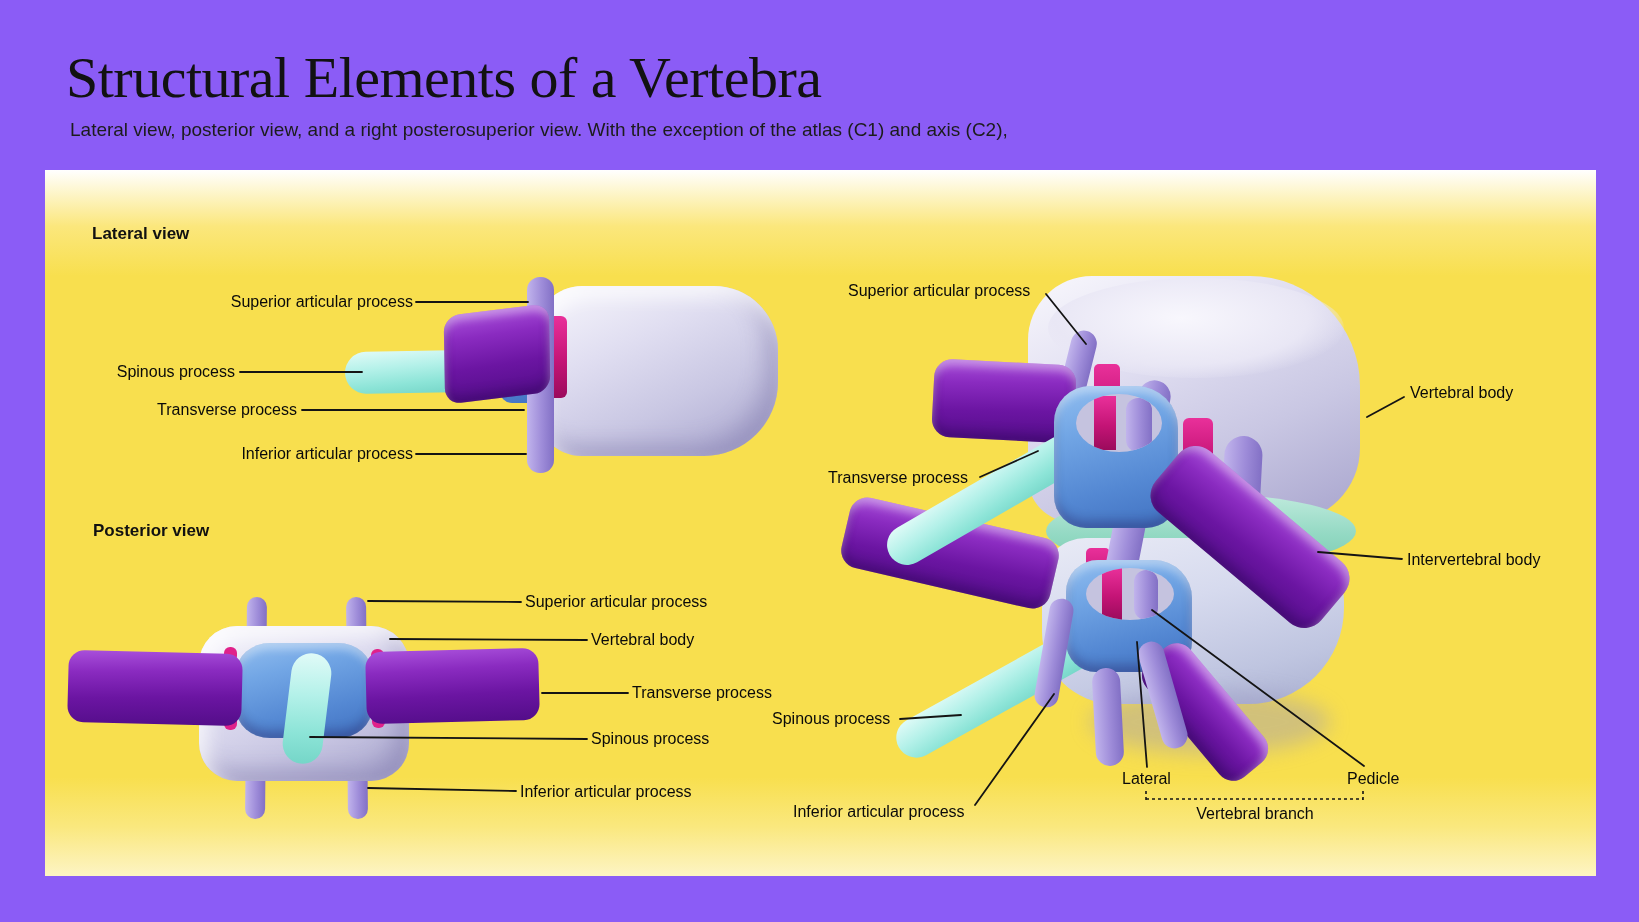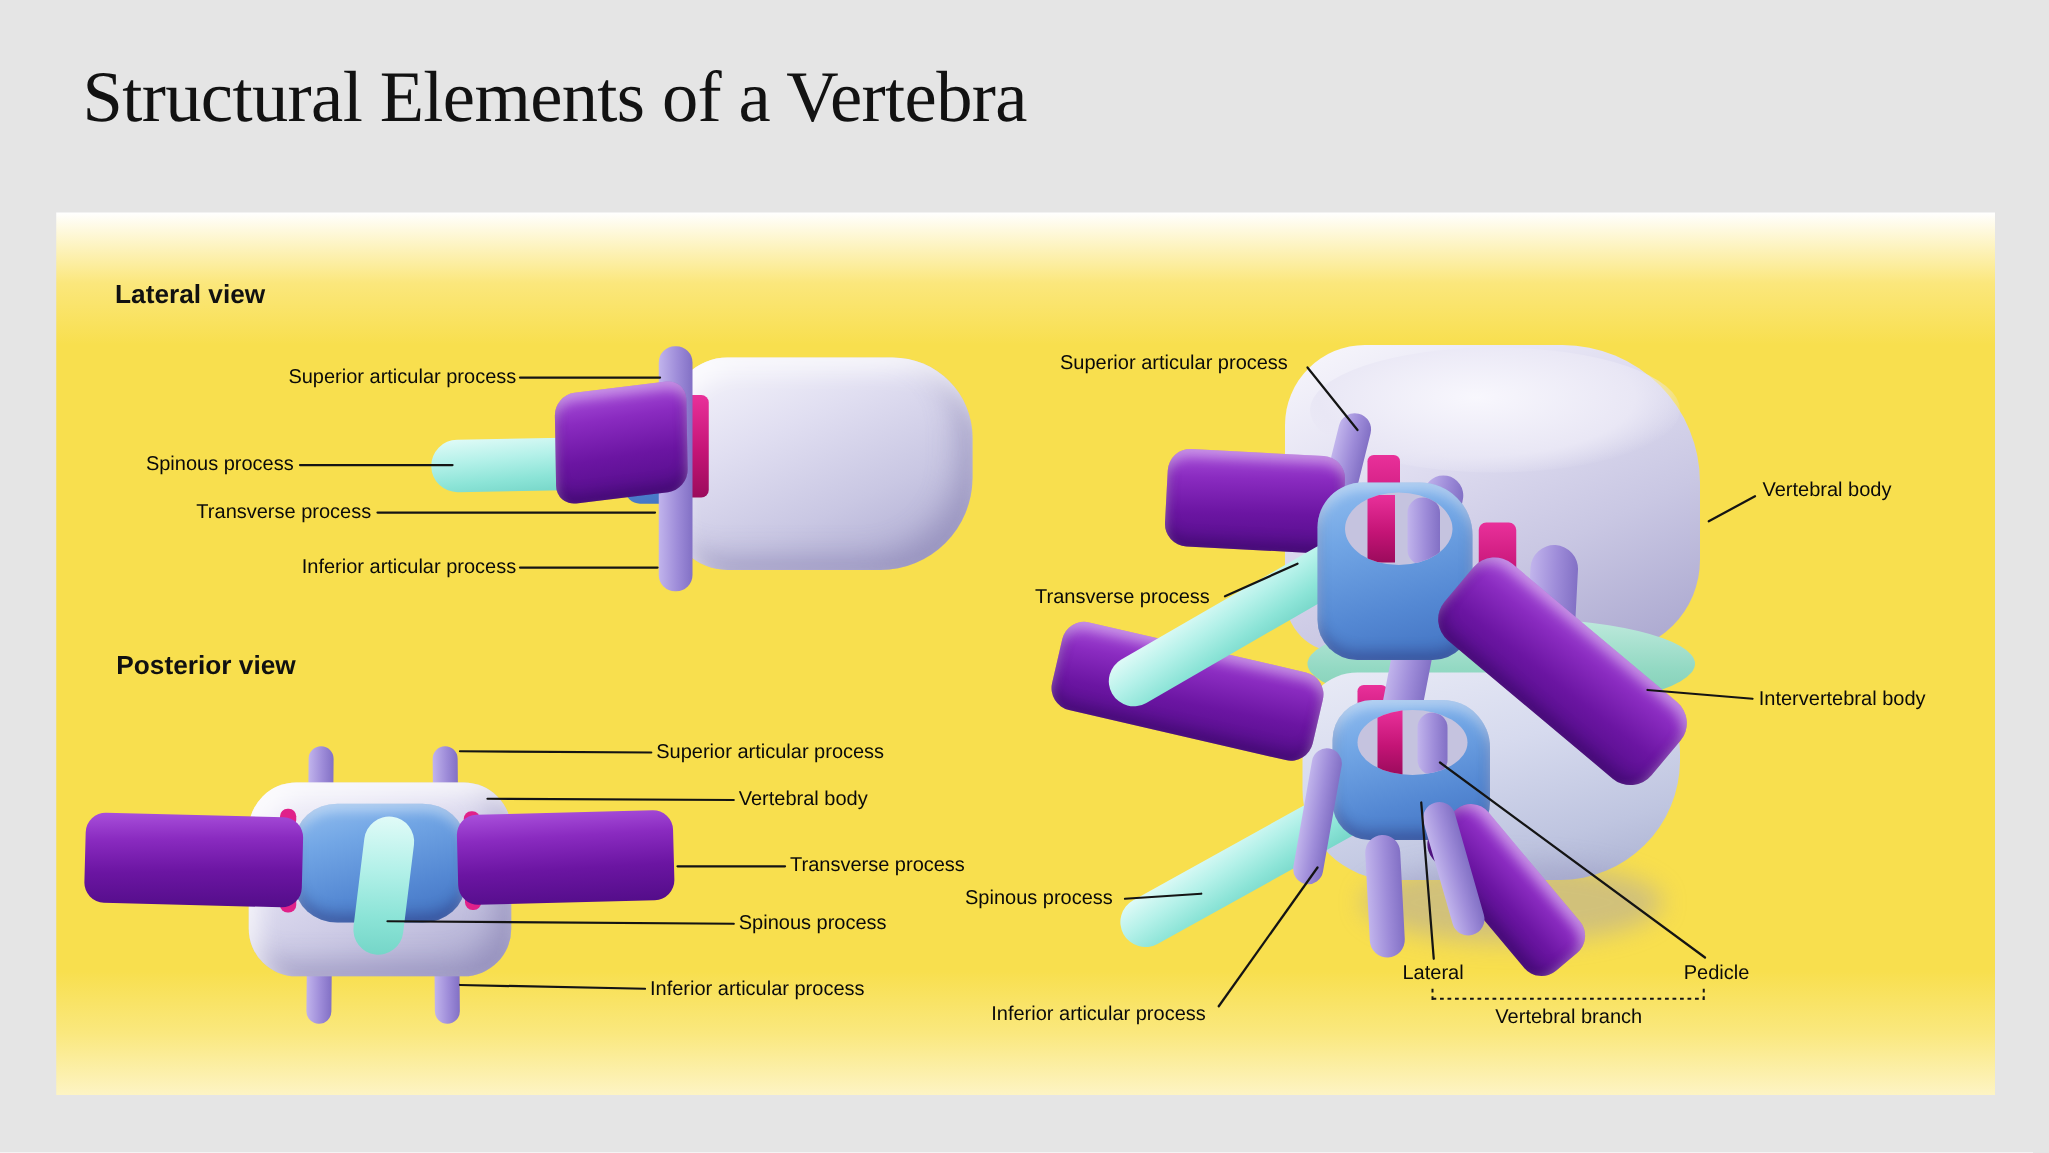--- a/index.html
+++ b/index.html
@@ -8,39 +8,39 @@
     --cyan:#8CE4D7;
     --blue:#5488D3;
     --magenta:#C41476;
     --lavender:#C9C7E3;
     --lilac:#9E8CD9;
     --line:#141414;
     --text:#0a0a0a;
   }
   html,body{margin:0;padding:0;background:#fff;}
   #page{
-    position:relative;width:1639px;height:922px;background:#e5e5e5;overflow:hidden;
+    position:relative;width:1639px;height:922px;background:#8b5cf6;overflow:hidden;
     font-family:"Liberation Sans",sans-serif;color:var(--text);
   }
   #title{
     position:absolute;left:66px;top:44px;
     font-family:"Liberation Serif",serif;font-size:58px;font-weight:400;
     letter-spacing:-0.5px;color:#121212;white-space:nowrap;
   }
   .subtitle{
     position:absolute;left:70px;font-size:19px;line-height:26px;color:#1c1c1c;white-space:nowrap;
   }
   #subtitle1{top:117px;}
   #subtitle2{top:144px;}
   #panel{
     position:absolute;left:45px;top:170px;width:1551px;height:706px;
     background:linear-gradient(180deg,#ffffff 0%,#FBE77C 8%,var(--yellow) 15%,var(--yellow) 86%,#FAE87E 93%,#FDF4C4 100%);
   }
   .heading{
-    position:absolute;font-size:21px;font-weight:bold;color:#111;white-space:nowrap;
+    position:absolute;font-size:17px;font-weight:bold;color:#111;white-space:nowrap;
   }
   .lbl{
     position:absolute;font-size:16px;line-height:20px;color:var(--text);white-space:nowrap;
   }
   .r{transform:translateX(-100%);}   
   .c{transform:translateX(-50%);}    
   .s{position:absolute;}
   
   .c-lav{background:linear-gradient(155deg,#F5F4FB 5%,#E0DEF1 35%,var(--lavender) 65%,#AFACD2 92%);}
   .c-lav2{background:linear-gradient(165deg,#E9EBF6 0%,#D6DAEE 40%,#BFC5E0 75%,#A9AFD0 100%);}
@@ -55,20 +55,21 @@
   .hole{overflow:hidden;background:#C5C3DF;border-radius:50%;}
   #leaders{position:absolute;left:0;top:0;z-index:50;}
   .lbl,.heading{z-index:60;}
 </style>
 </head>
 <body>
 
 <div id="page">
 
   <div id="title">Structural Elements of a Vertebra</div>
+  <div id="subtitle1" class="subtitle">Lateral view, posterior view, and a right posterosuperior view. With the exception of the atlas (C1) and axis (C2),</div>
 
   <div id="panel"></div>
 
   <div class="heading" style="left:92px;top:224px;">Lateral view</div>
 
   <div class="s c-lav bevel-light" style="left:536px;top:286px;width:242px;height:170px;border-radius:46px 64px 74px 46px;"></div>
   <div class="s c-magenta" style="left:546px;top:316px;width:21px;height:82px;border-radius:6px;"></div>
   <div class="s c-blue" style="left:500px;top:311px;width:52px;height:92px;border-radius:12px;"></div>
   <div class="s c-lilac" style="left:527px;top:277px;width:27px;height:196px;border-radius:13px;"></div>
   <div class="s c-cyan" style="left:345px;top:351px;width:127px;height:42px;border-radius:21px;transform:rotate(-1deg);"></div>

